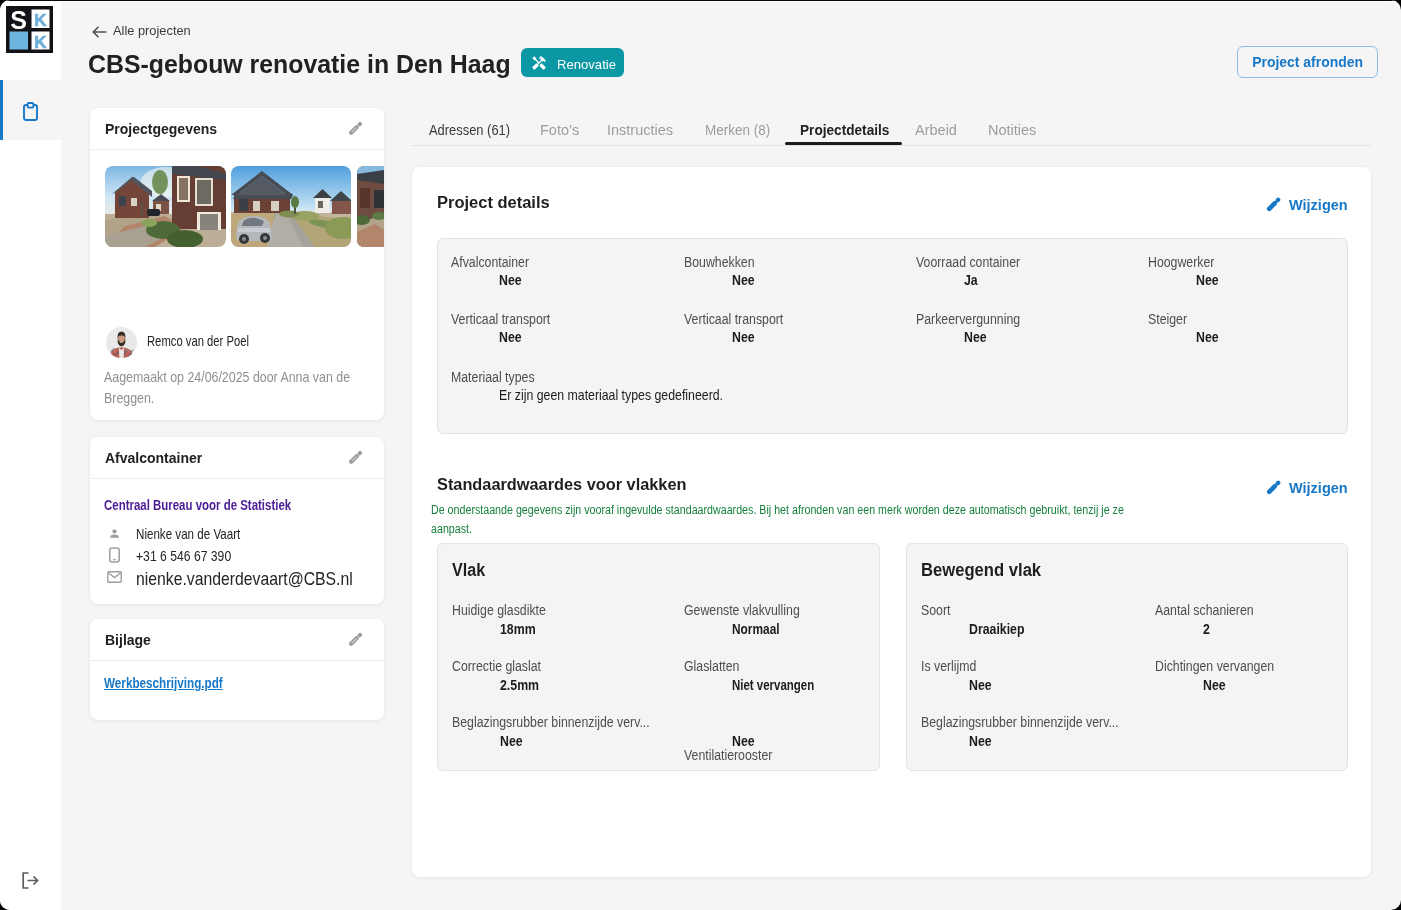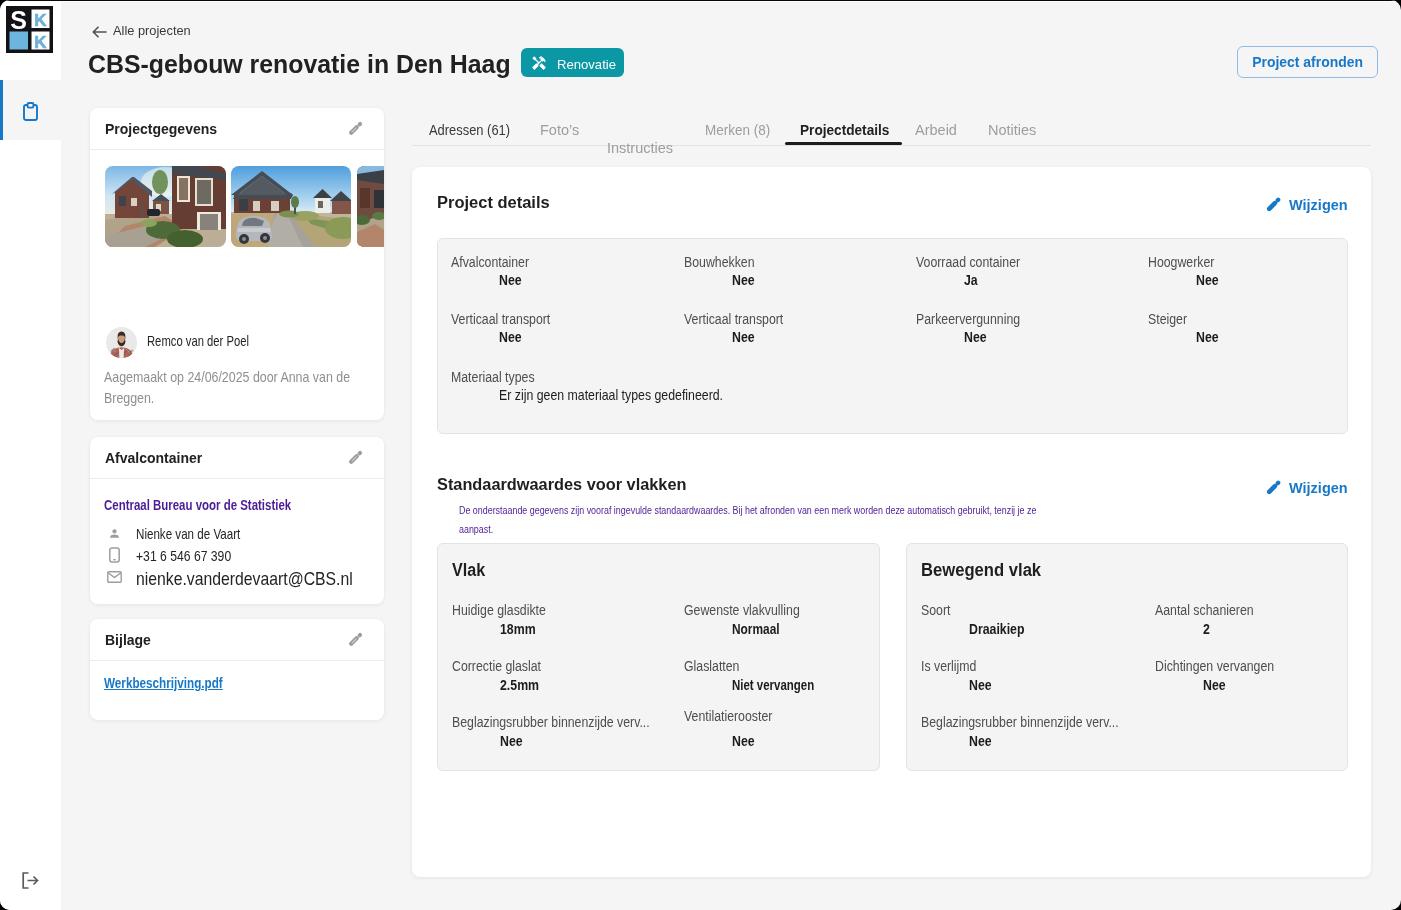--- a/index.html
+++ b/index.html
@@ -87,21 +87,21 @@
     <svg class="abs" style="left:10px; top:7px;" width="16" height="16" viewBox="0 0 24 24">
       <path fill="#fff" d="M21.67 18.17l-5.3-5.3h-.99l-2.54 2.54v.99l5.3 5.3c.39.39 1.02.39 1.41 0l2.12-2.12c.39-.39.39-1.03 0-1.41zM17.34 10.19l1.41-1.41 2.12 2.12c1.17-1.17 1.17-3.07 0-4.24l-3.54-3.54-1.41 1.41V1.71l-.7-.71-3.54 3.54.71.71h2.83l-1.41 1.41 1.06 1.06-2.89 2.89-4.13-4.13V5.06L4.83 2.04 2 4.87 5.03 7.9h1.41l4.13 4.13-.85.85H7.6l-5.3 5.3c-.39.39-.39 1.02 0 1.41l2.12 2.12c.39.39 1.02.39 1.41 0l5.3-5.3v-2.12l5.15-5.15 1.06 1.05z"></path>
     </svg>
     <span class="bt"><span class="sq" style="transform:scaleX(0.97);">Renovatie</span></span>
   </div>
   <div class="btn"><span class="sq" style="transform:scaleX(0.93); transform-origin:50% 0;">Project afronden</span></div>
 
   <div class="tabs-line"></div>
   <div class="tab dark" style="left:429px;"><span class="sq" style="transform:scaleX(0.89);">Adressen (61)</span></div>
   <div class="tab" style="left:540px;"><span class="sq" style="transform:scaleX(1);">Foto’s</span></div>
-  <div class="tab" style="left:607px;"><span class="sq" style="transform:scaleX(1);margin-top:18px;">Instructies</span></div>
+  <div class="tab" style="left:607px;"><span class="sq" style="transform:scaleX(1);">Instructies</span></div>
   <div class="tab" style="left:705px;"><span class="sq" style="transform:scaleX(0.93);">Merken (8)</span></div>
   <div class="tab active" style="left:800px;"><span class="sq" style="transform:scaleX(0.94);">Projectdetails</span></div>
   <div class="tab" style="left:915px;"><span class="sq" style="transform:scaleX(1);">Arbeid</span></div>
   <div class="tab" style="left:988px;"><span class="sq" style="transform:scaleX(1);">Notities</span></div>
   <div class="tab-underline"></div>
 
   <div class="card" style="top:108px; height:312px;">
     <div class="card-h">
       <div class="t">Projectgegevens</div>
       <svg class="pencil" viewBox="0 0 15 15">
@@ -311,35 +311,35 @@
 
   <div class="lbl" style="left:451px; top:369px;"><span class="sq" style="transform:scaleX(0.88);">Materiaal types</span></div>
   <div class="val" style="left:451px; top:387px; font-weight:normal;"><span class="sq" style="transform:scaleX(0.85);">Er zijn geen materiaal types gedefineerd.</span></div>
 
   <div class="sec-h" style="left:437px; top:476px;"><span class="sq" style="transform:scaleX(1.02);">Standaardwaardes voor vlakken</span></div>
   <svg class="abs" style="left:1266px; top:480px;" width="15" height="15" viewBox="0 0 15 15">
       <path d="M3.2 11.8 L8.9 6.1" stroke="#1878c8" stroke-width="4.6" stroke-linecap="round" fill="none"></path>
       <path d="M11.7 3.3 L12.2 2.8" stroke="#1878c8" stroke-width="4.3" stroke-linecap="round" fill="none"></path>
     </svg>
   <div class="wij" style="left:1289px; top:480px;">Wijzigen</div>
-  <div class="abs" style="left:459px; top:501px; font-size:10px; color:#4c1d95; line-height:19px; white-space:nowrap;"><span class="sq" style="transform:scaleX(0.89);">De onderstaande gegevens zijn vooraf ingevulde standaardwaardes. Bij het afronden van een merk worden deze automatisch gebruikt, tenzij je ze<br>aanpast.</span></div>
+  <div class="abs" style="left:431px; top:501px; font-size:12px; color:#15803d; line-height:19px; white-space:nowrap;"><span class="sq" style="transform:scaleX(0.89);">De onderstaande gegevens zijn vooraf ingevulde standaardwaardes. Bij het afronden van een merk worden deze automatisch gebruikt, tenzij je ze<br>aanpast.</span></div>
 
   <div class="gbox" style="left:437px; top:543px; width:443px; height:228px;"></div>
   <div class="boxtitle" style="left:452px; top:560px;"><span class="sq" style="transform:scaleX(0.92);">Vlak</span></div>
   <div class="lbl" style="left:452px; top:602px;"><span class="sq" style="transform:scaleX(0.88);">Huidige glasdikte</span></div>
   <div class="val" style="left:452px; top:621px;"><span class="sq" style="transform:scaleX(0.85);">18mm</span></div>
   <div class="lbl" style="left:684px; top:602px;"><span class="sq" style="transform:scaleX(0.88);">Gewenste vlakvulling</span></div>
   <div class="val" style="left:684px; top:621px;"><span class="sq" style="transform:scaleX(0.82);">Normaal</span></div>
   <div class="lbl" style="left:452px; top:658px;"><span class="sq" style="transform:scaleX(0.88);">Correctie glaslat</span></div>
   <div class="val" style="left:452px; top:677px;"><span class="sq" style="transform:scaleX(0.85);">2.5mm</span></div>
   <div class="lbl" style="left:684px; top:658px;"><span class="sq" style="transform:scaleX(0.88);">Glaslatten</span></div>
   <div class="val" style="left:684px; top:677px;"><span class="sq" style="transform:scaleX(0.79);">Niet vervangen</span></div>
   <div class="lbl" style="left:452px; top:714px;"><span class="sq" style="transform:scaleX(0.88);">Beglazingsrubber binnenzijde verv...</span></div>
   <div class="val" style="left:452px; top:733px;"><span class="sq" style="transform:scaleX(0.85);">Nee</span></div>
-  <div class="lbl" style="left:684px; top:708px;"><span class="sq" style="transform:scaleX(0.88);">Ventilatierooster</span></div>
+  <div class="lbl" style="left:684px; top:747px;"><span class="sq" style="transform:scaleX(0.88);">Ventilatierooster</span></div>
   <div class="val" style="left:684px; top:733px;"><span class="sq" style="transform:scaleX(0.85);">Nee</span></div>
 
   <div class="gbox" style="left:906px; top:543px; width:442px; height:228px;"></div>
   <div class="boxtitle" style="left:921px; top:560px;"><span class="sq" style="transform:scaleX(0.95);">Bewegend vlak</span></div>
   <div class="lbl" style="left:921px; top:602px;"><span class="sq" style="transform:scaleX(0.88);">Soort</span></div>
   <div class="val" style="left:921px; top:621px;"><span class="sq" style="transform:scaleX(0.85);">Draaikiep</span></div>
   <div class="lbl" style="left:1155px; top:602px;"><span class="sq" style="transform:scaleX(0.88);">Aantal schanieren</span></div>
   <div class="val" style="left:1155px; top:621px;"><span class="sq" style="transform:scaleX(0.85);">2</span></div>
   <div class="lbl" style="left:921px; top:658px;"><span class="sq" style="transform:scaleX(0.88);">Is verlijmd</span></div>
   <div class="val" style="left:921px; top:677px;"><span class="sq" style="transform:scaleX(0.85);">Nee</span></div>

